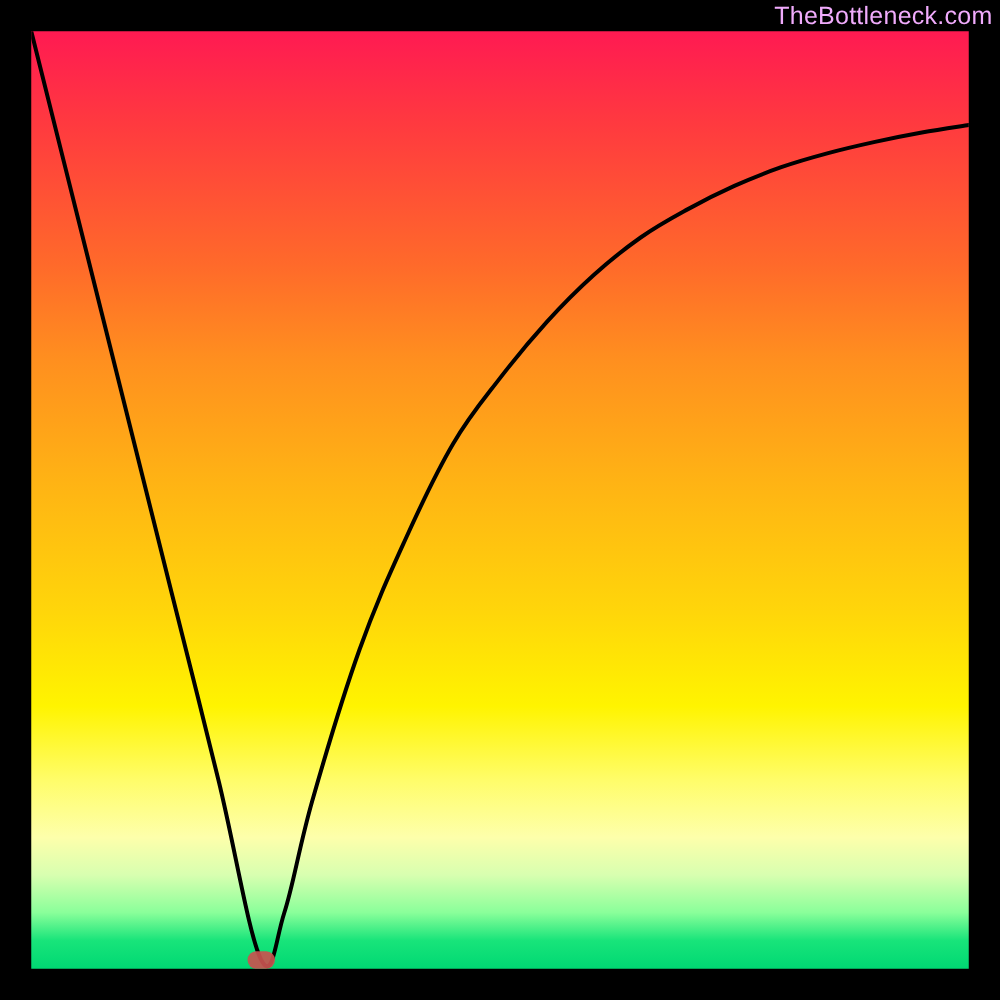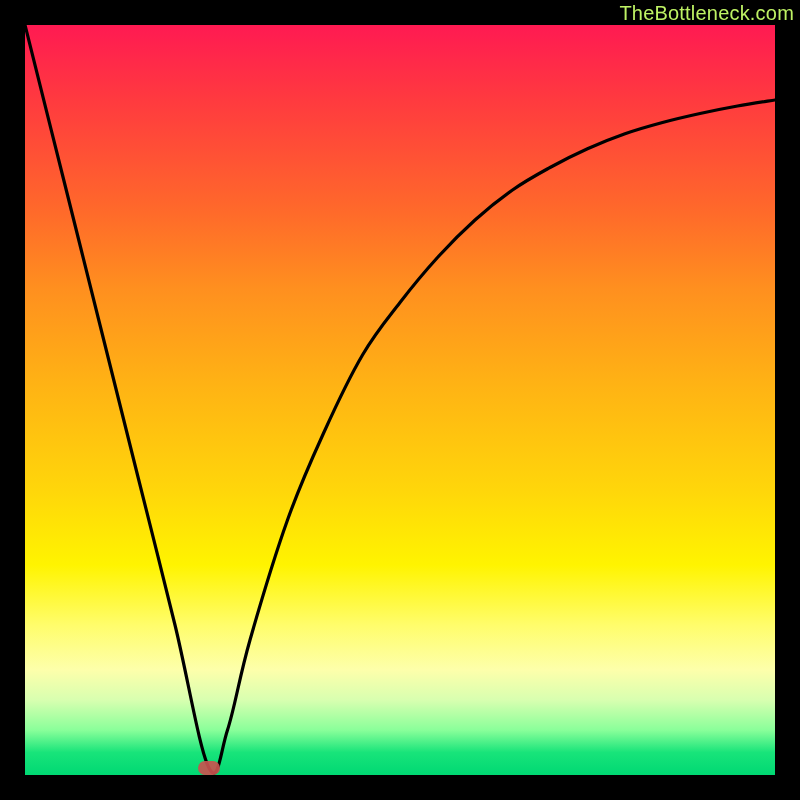--- a/index.html
+++ b/index.html
@@ -54,21 +54,21 @@
     height: 14px;
     background: #c9524f;
     border-radius: 7px;
     transform: translate(-50%, -50%);
     opacity: 0.92;
   }
   .attribution {
     position: absolute;
     top: 2px;
     right: 6px;
-    color: #bef264;
+    color: #f0abfc;
     font-size: 20px;
     letter-spacing: 0.2px;
   }
 </style>
 </head>
 <body>
 
 <div class="frame">
   <div class="plot-area">
     <svg class="curve" viewBox="0 0 750 750" preserveAspectRatio="none">

